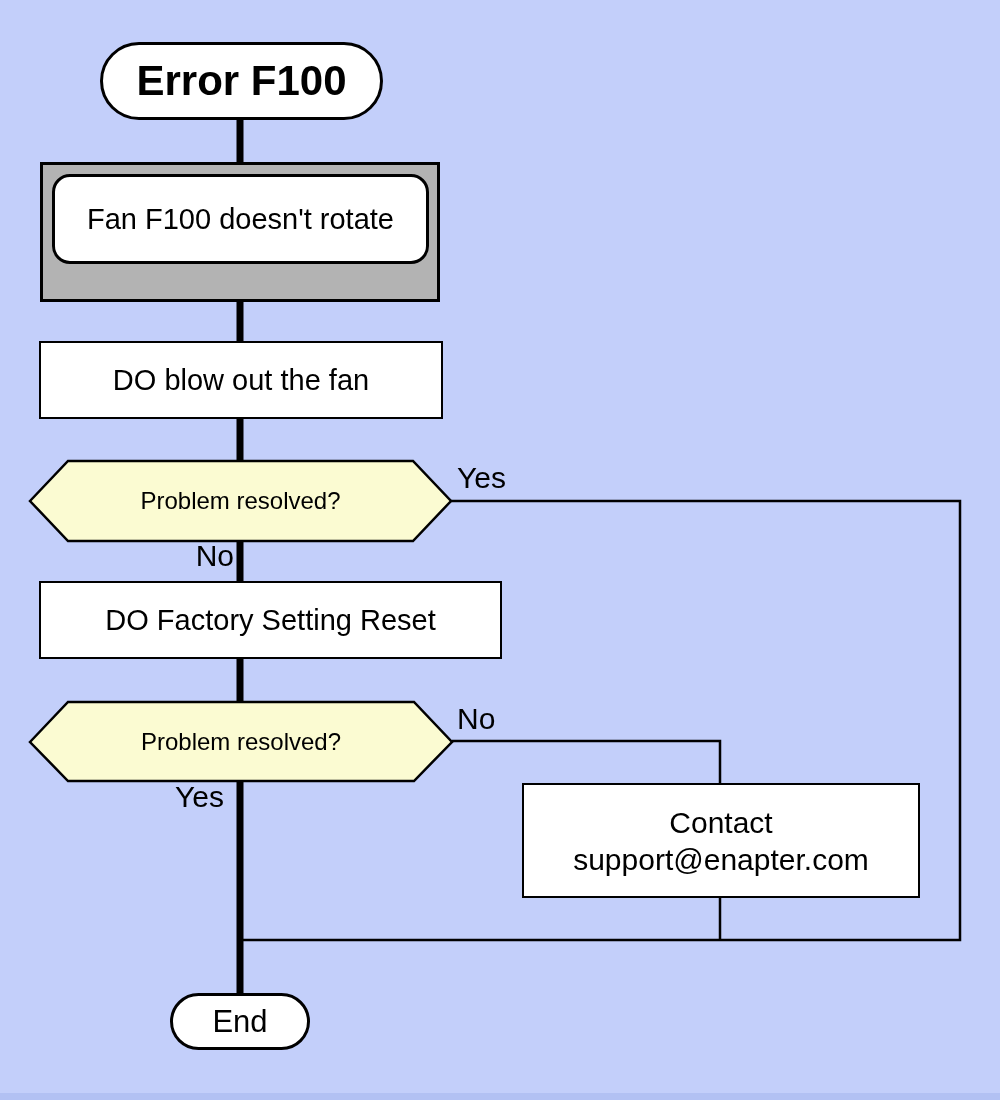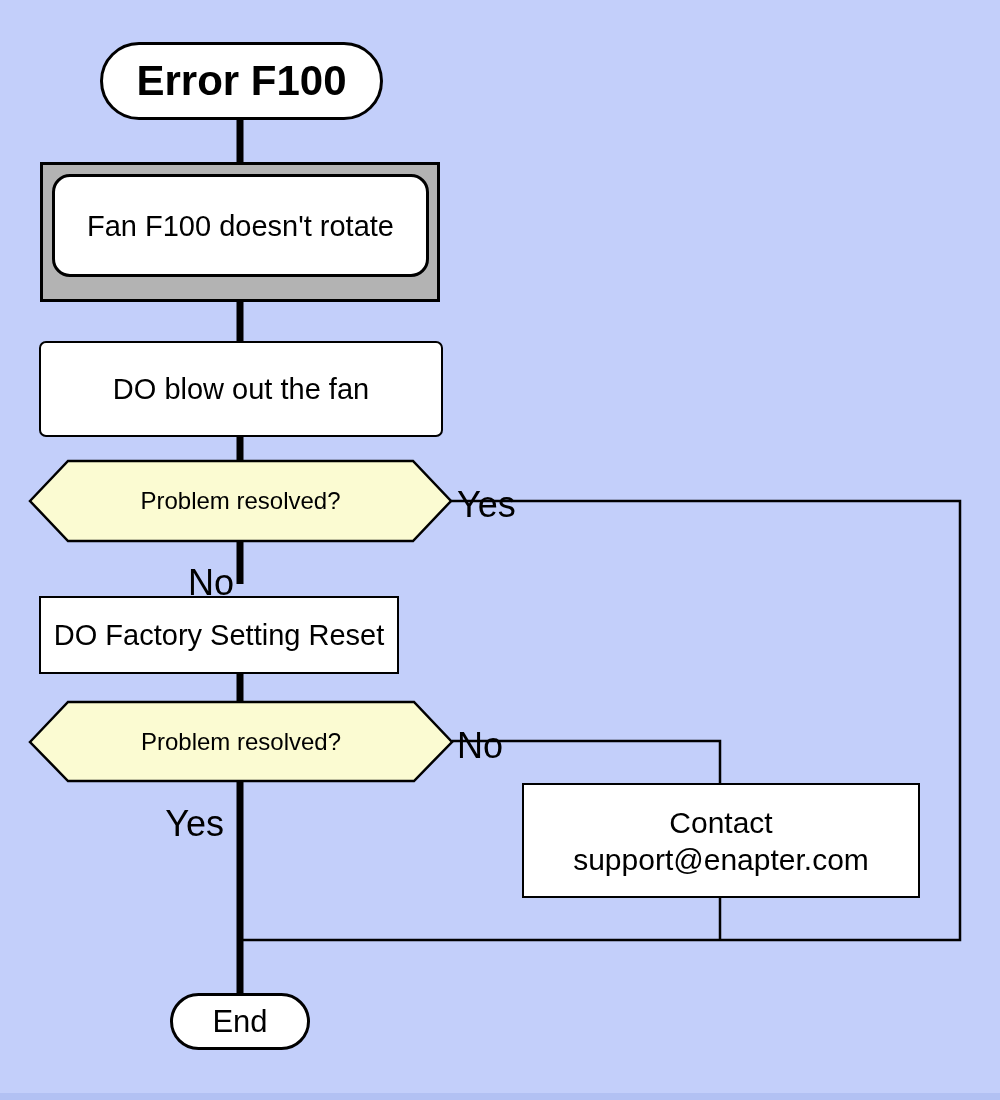--- a/index.html
+++ b/index.html
@@ -20,34 +20,34 @@
   }
   .start-pill{
     left:100px;top:42px;width:283px;height:78px;border-radius:39px;border-width:3px;
     font-weight:bold;font-size:42px;line-height:1;
   }
   .fault-outer{
     left:40px;top:162px;width:400px;height:140px;
     background:var(--predefined-fill,#b3b3b3);border-width:3px;
   }
   .fault-inner{
-    left:52px;top:174px;width:377px;height:103px;border-radius:18px;border-width:3px;
+    left:52px;top:174px;width:377px;height:90px;border-radius:18px;border-width:3px;
   }
-  .action-blow{left:39px;top:341px;width:404px;height:96px;border-radius:7px;}
-  .action-reset{left:39px;top:596px;width:360px;height:78px;}
+  .action-blow{left:39px;top:341px;width:404px;height:78px;}
+  .action-reset{left:39px;top:581px;width:463px;height:78px;}
   .hex-label{
     position:absolute;z-index:2;display:flex;align-items:center;justify-content:center;
     text-align:center;font-size:24px;line-height:1;background:transparent;
   }
   .hex-label-1{left:30px;top:461px;width:421px;height:80px;}
   .hex-label-2{left:30px;top:702px;width:422px;height:80px;}
   .contact-box{left:522px;top:783px;width:398px;height:115px;font-size:30px;line-height:37px;}
   .end-pill{left:170px;top:993px;width:140px;height:57px;border-radius:29px;border-width:3px;font-size:31px;line-height:1;}
   .edge-label{
-    position:absolute;z-index:2;font-size:36px;line-height:32px;white-space:nowrap;margin-top:27px;
+    position:absolute;z-index:2;font-size:30px;line-height:32px;white-space:nowrap;
   }
   .lbl-yes-1{left:457px;top:462px;}
   .lbl-no-1{left:134px;top:540px;width:100px;text-align:right;}
   .lbl-no-2{left:457px;top:703px;}
   .lbl-yes-2{left:124px;top:781px;width:100px;text-align:right;}
   .bottom-strip{
     position:absolute;left:0;bottom:0;width:1000px;height:7px;z-index:3;
     background:#b2c1f3;
   }
 </style>

